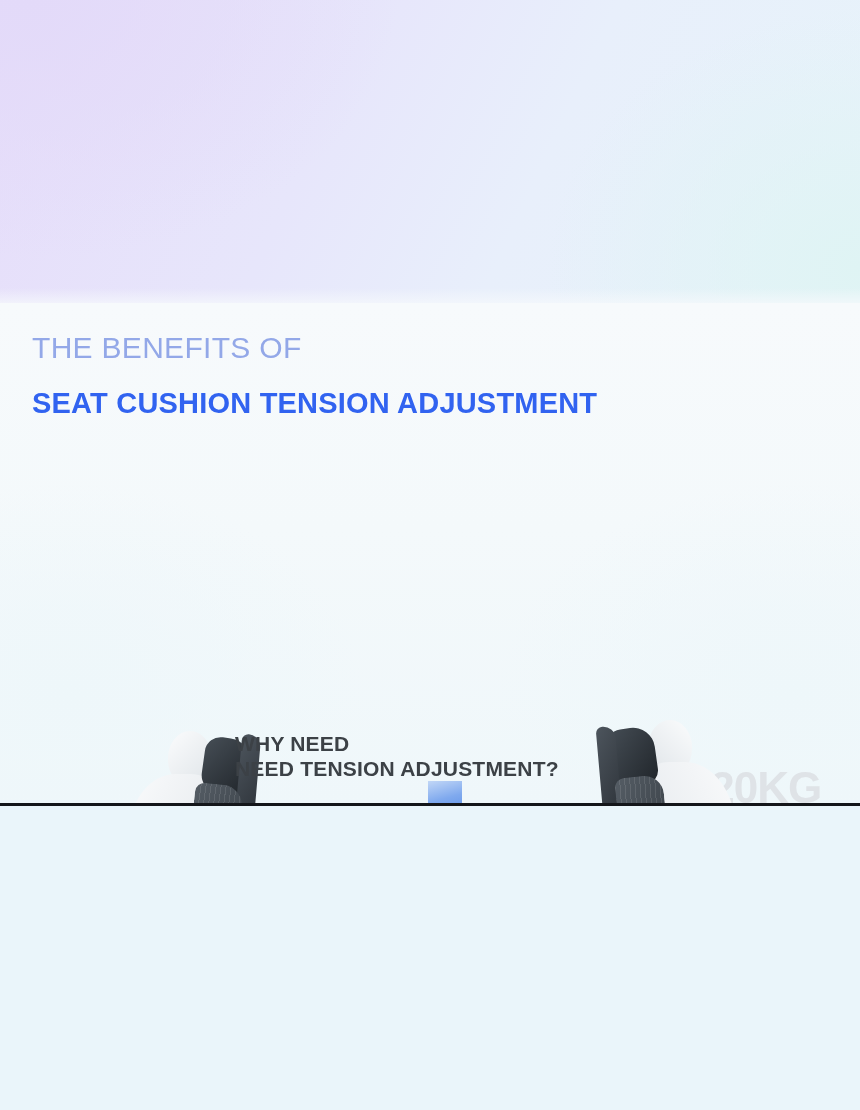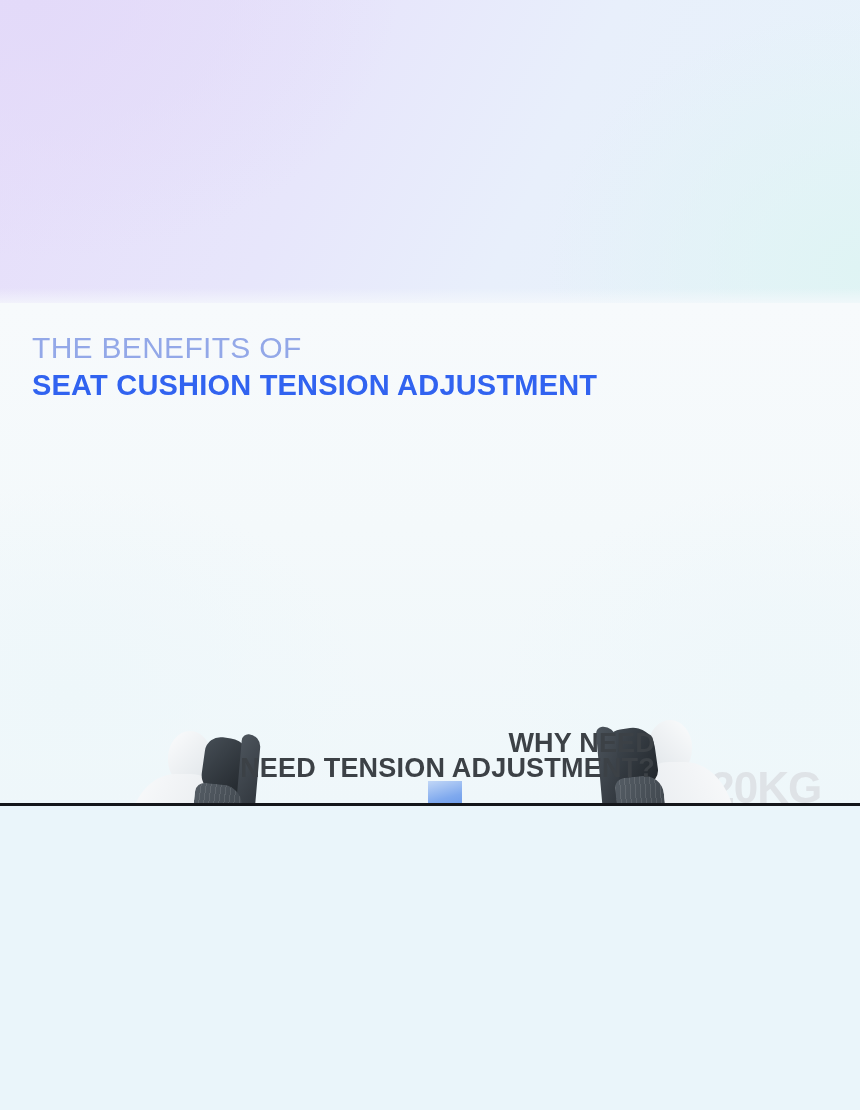--- a/index.html
+++ b/index.html
@@ -40,21 +40,21 @@
   }
 
   
   .title-wrap{position:absolute;left:32px;top:28px;}
   .title-line1{
     font-size:30px;letter-spacing:.3px;color:#93a8e8;font-weight:400;
     line-height:34px;white-space:nowrap;
   }
   .title-line2{
     font-size:29px;letter-spacing:.2px;color:#3163f0;font-weight:bold;
-    line-height:34px;white-space:nowrap;margin-top:3px;
+    line-height:34px;white-space:nowrap;margin-top:21px;
   }
 
   
   .wm{
     position:absolute;font-weight:bold;color:#dfe3e7;
     letter-spacing:-1px;white-space:nowrap;user-select:none;
   }
   .wm-left{left:10px;top:494px;font-size:44px;}
   .wm-right{left:613px;top:460px;font-size:44px;}
   .wm sup{font-size:.55em;vertical-align:super;}
@@ -87,22 +87,22 @@
   .chair-head{
     position:absolute;border-radius:16px 22px 14px 18px;
     background:linear-gradient(130deg,#464e56,#20252a);
   }
 
   
   .center{
     position:absolute;left:235px;top:430px;width:420px;
   }
   .why{
-    text-align:right;color:#3c4146;font-weight:bold;
-    font-size:27px;line-height:21px;letter-spacing:.2px;
+    text-align:left;color:#3c4146;font-weight:bold;
+    font-size:21px;line-height:21px;letter-spacing:.2px;
   }
   .why .l2{display:block;margin-top:4px;}
 
   .arrow{
     position:absolute;left:175px;top:48px;width:70px;height:54px;
   }
 </style>
 </head>
 <body>
 

